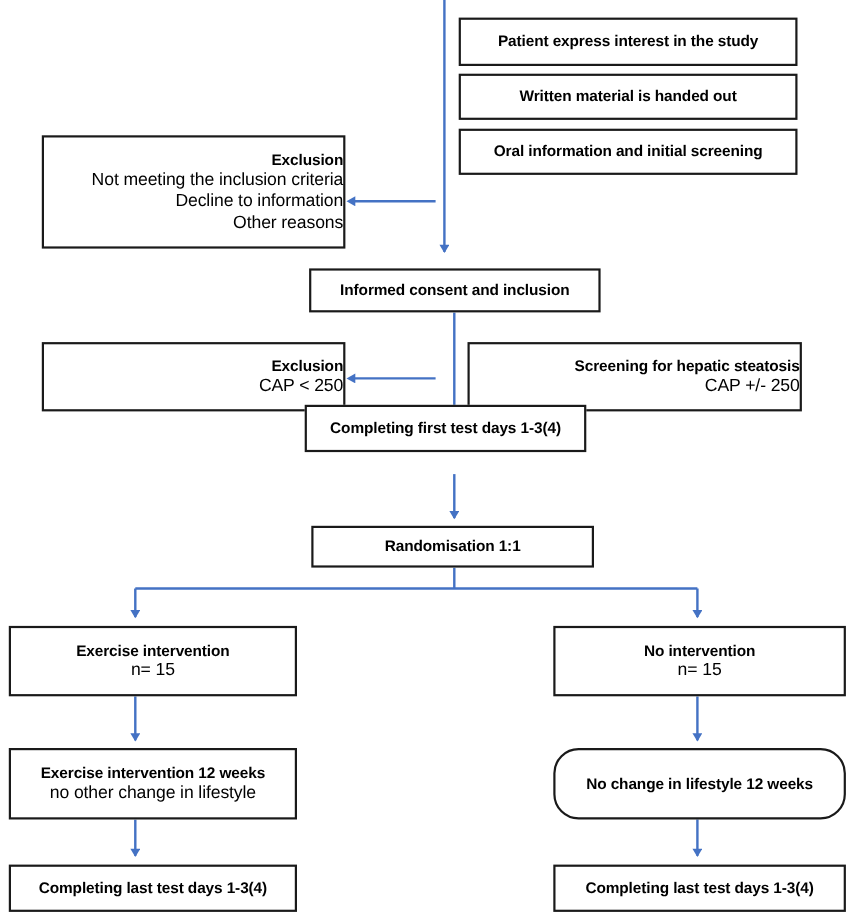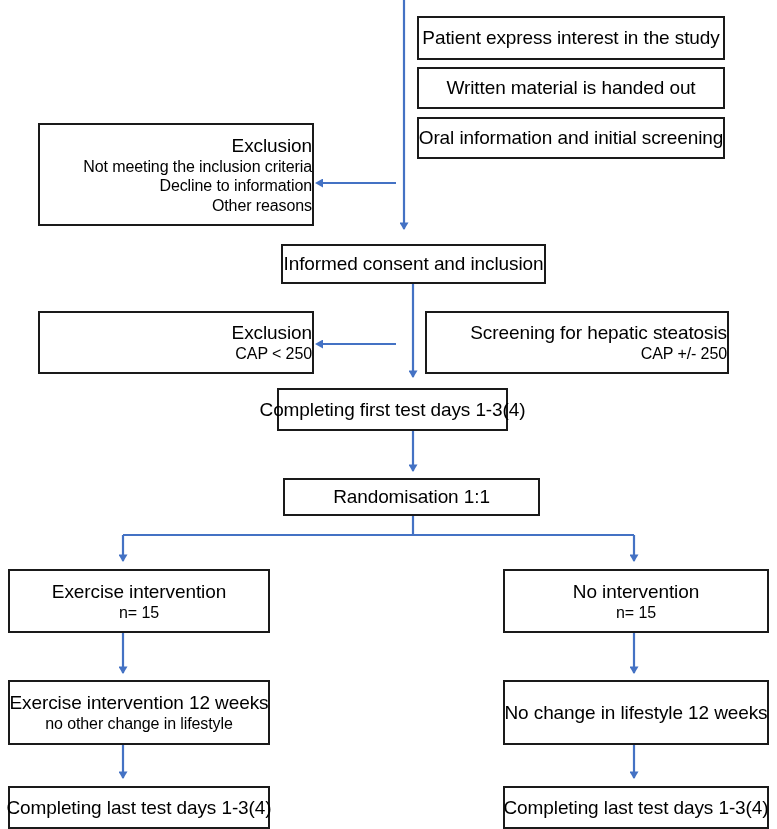--- a/index.html
+++ b/index.html
@@ -40,21 +40,21 @@
   }
   .node .line {
     display: block;
     line-height: 1.22;
     white-space: nowrap;
   }
   .node.center { align-items: center; text-align: center; }
   .node.center .line { padding: 0 10px; }
   .node.left { align-items: flex-end; text-align: left; }
   .node.left .line { padding: 0 0 0 14px; }
-  .bold   { font-weight: normal; font-size: 19px; letter-spacing: -0.1px; }
+  .bold   { font-weight: bold; font-size: 14px; letter-spacing: -0.1px; }
   .normal { font-weight: normal; font-size: 16px; letter-spacing: -0.1px; }
 </style>
 </head>
 <body>
 
 <div id="canvas">
 
   <svg id="connectors" viewBox="0 0 777 829" width="777" height="829" xmlns="http://www.w3.org/2000/svg">
     <defs>
       <marker id="arrow-down" markerWidth="9" markerHeight="9" refX="4.5" refY="7.6" orient="0" markerUnits="userSpaceOnUse">
@@ -108,21 +108,21 @@
   <div class="node left" style="left:38px; top:311px; width:276px; height:63px;">
     <span class="line bold">Exclusion</span>
     <span class="line normal">CAP &lt; 250</span>
   </div>
 
   <div class="node left" style="left:425px; top:311px; width:304px; height:63px;">
     <span class="line bold">Screening for hepatic steatosis</span>
     <span class="line normal">CAP +/- 250</span>
   </div>
 
-  <div class="node center" style="left:277px; top:388px; width:231px; height:43px;">
+  <div class="node center" style="left:277px; top:368px; width:256px; height:43px;">
     <span class="line bold">Completing first test days 1-3(4)</span>
   </div>
 
   <div class="node center" style="left:283px; top:478px; width:257px; height:38px;justify-content:center;">
     <span class="line bold">Randomisation 1:1</span>
   </div>
 
   <div class="node center" style="left:8px; top:569px; width:262px; height:64px;">
     <span class="line bold">Exercise intervention</span>
     <span class="line normal">n= 15</span>
@@ -135,21 +135,21 @@
 
   <div class="node center" style="left:8px; top:786px; width:262px; height:43px;">
     <span class="line bold">Completing last test days 1-3(4)</span>
   </div>
 
   <div class="node center" style="left:503px; top:569px; width:266px; height:64px;">
     <span class="line bold">No intervention</span>
     <span class="line normal">n= 15</span>
   </div>
 
-  <div class="node center" style="left:503px; top:680px; width:266px; height:65px;">
+  <div class="node center" style="left:503px; top:680px; width:266px; height:65px;border-radius:23px;">
     <span class="line bold">No change in lifestyle 12 weeks</span>
   </div>
 
   <div class="node center" style="left:503px; top:786px; width:266px; height:43px;">
     <span class="line bold">Completing last test days 1-3(4)</span>
   </div>
 
 </div>
 
 </body></html>

